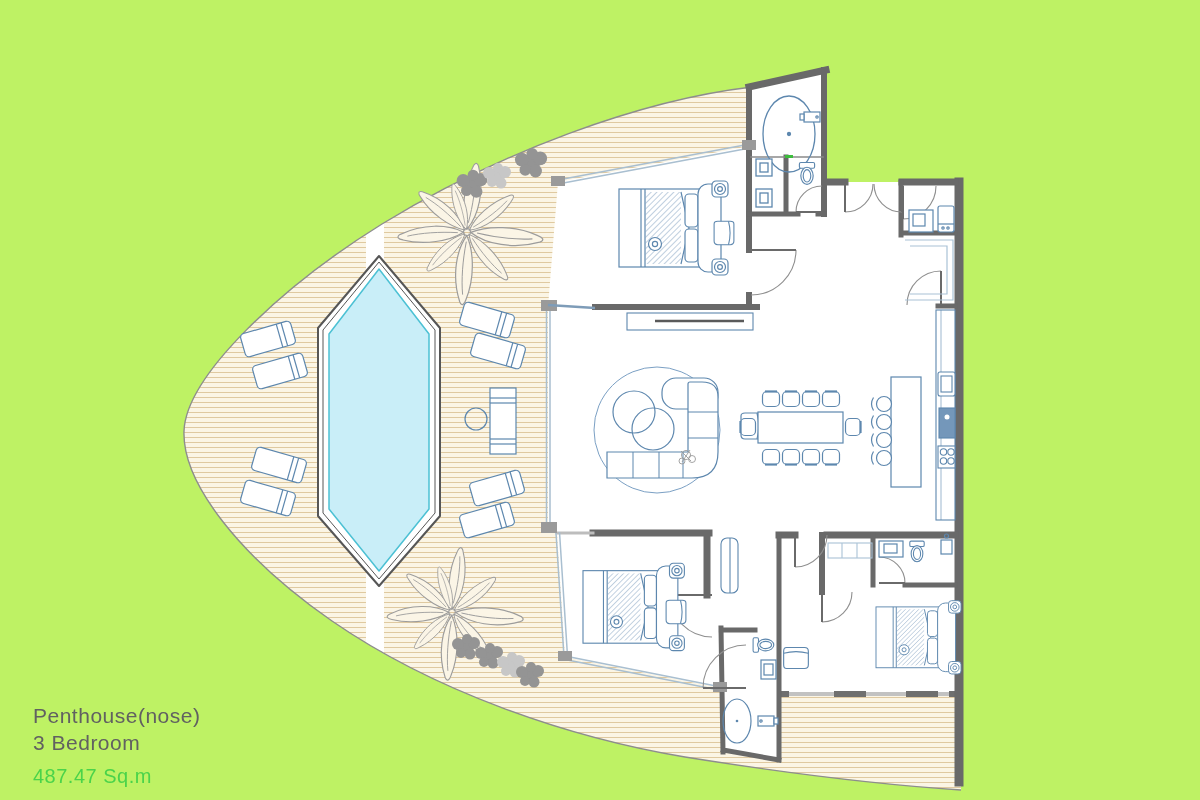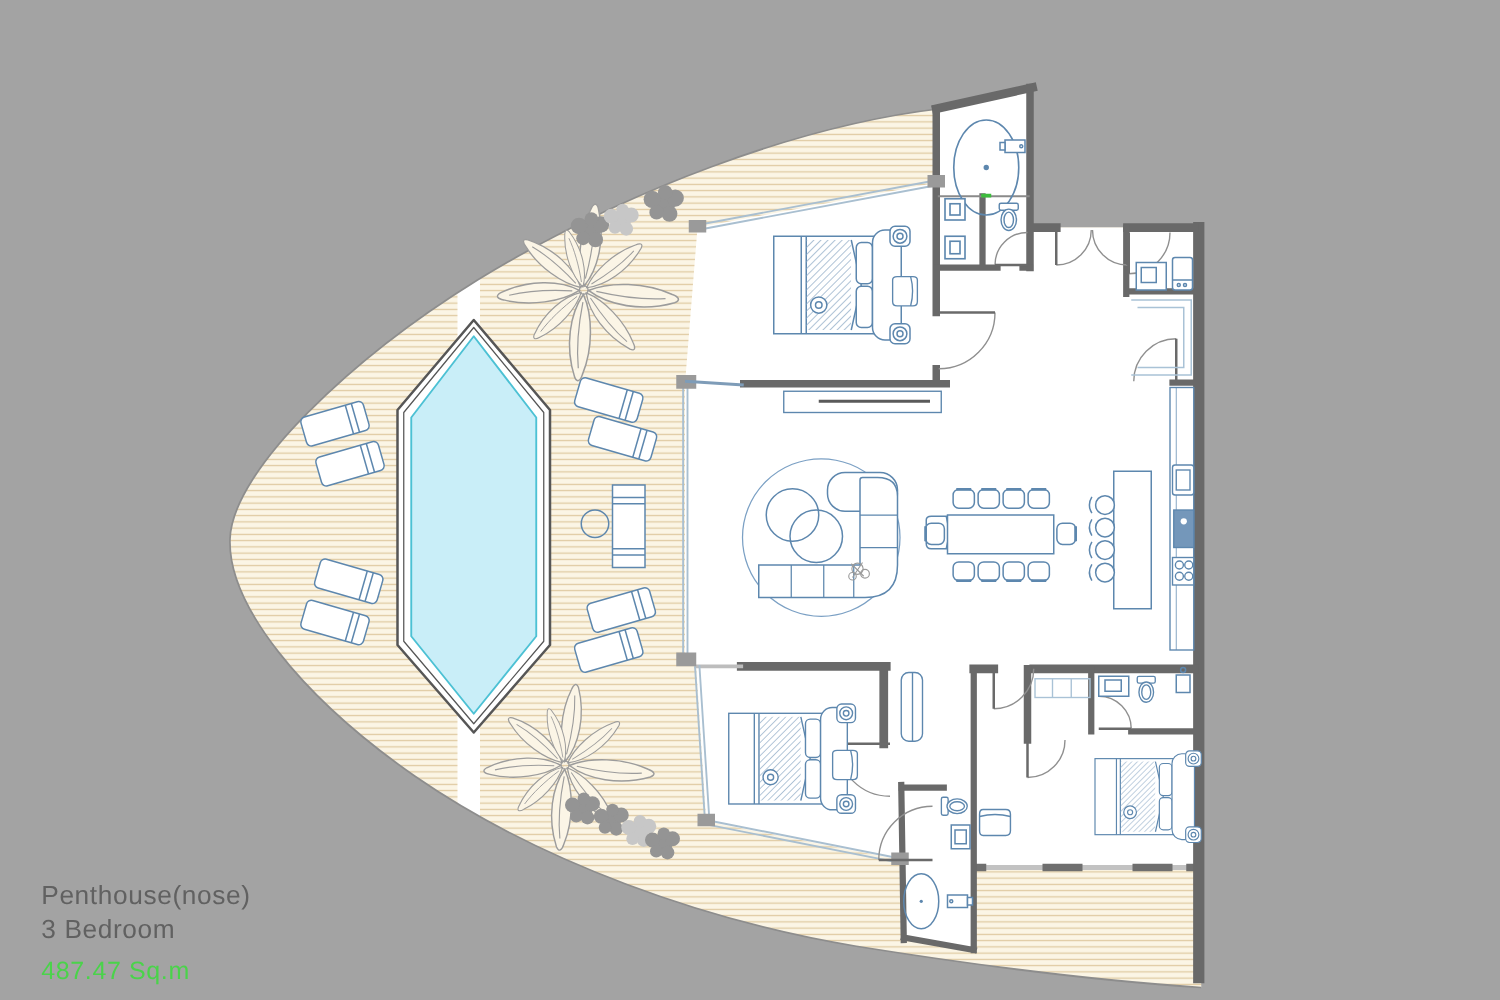--- a/index.html
+++ b/index.html
@@ -1,16 +1,16 @@
 <!DOCTYPE html>
 <html><head>
 <meta charset="utf-8">
 <style>
   html,body{margin:0;padding:0;background:#ffffff;}
-  #stage{position:relative;width:1200px;height:800px;background:#a3a3a3;overflow:hidden;
+  #stage{position:relative;width:1200px;height:800px;background:#bef264;overflow:hidden;
          font-family:"Liberation Sans", sans-serif;}
   svg{display:block;}
   text{font-family:"Liberation Sans", sans-serif;letter-spacing:0.5px;}
 </style>
 </head>
 <body>
 
 <div id="stage">
 <svg width="1200" height="800" viewBox="0 0 1200 800">
   <defs>

